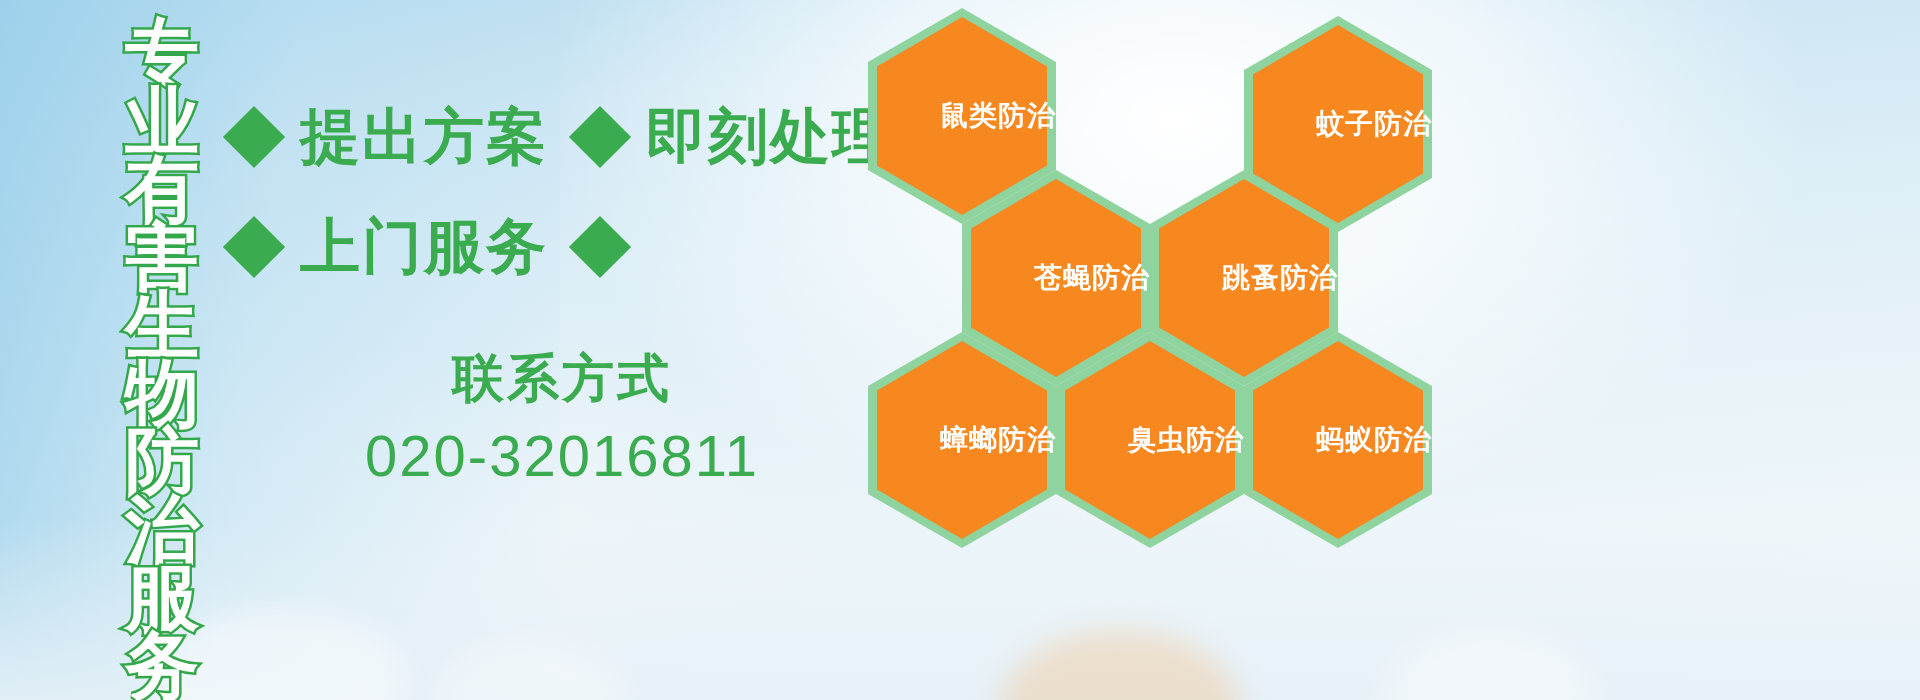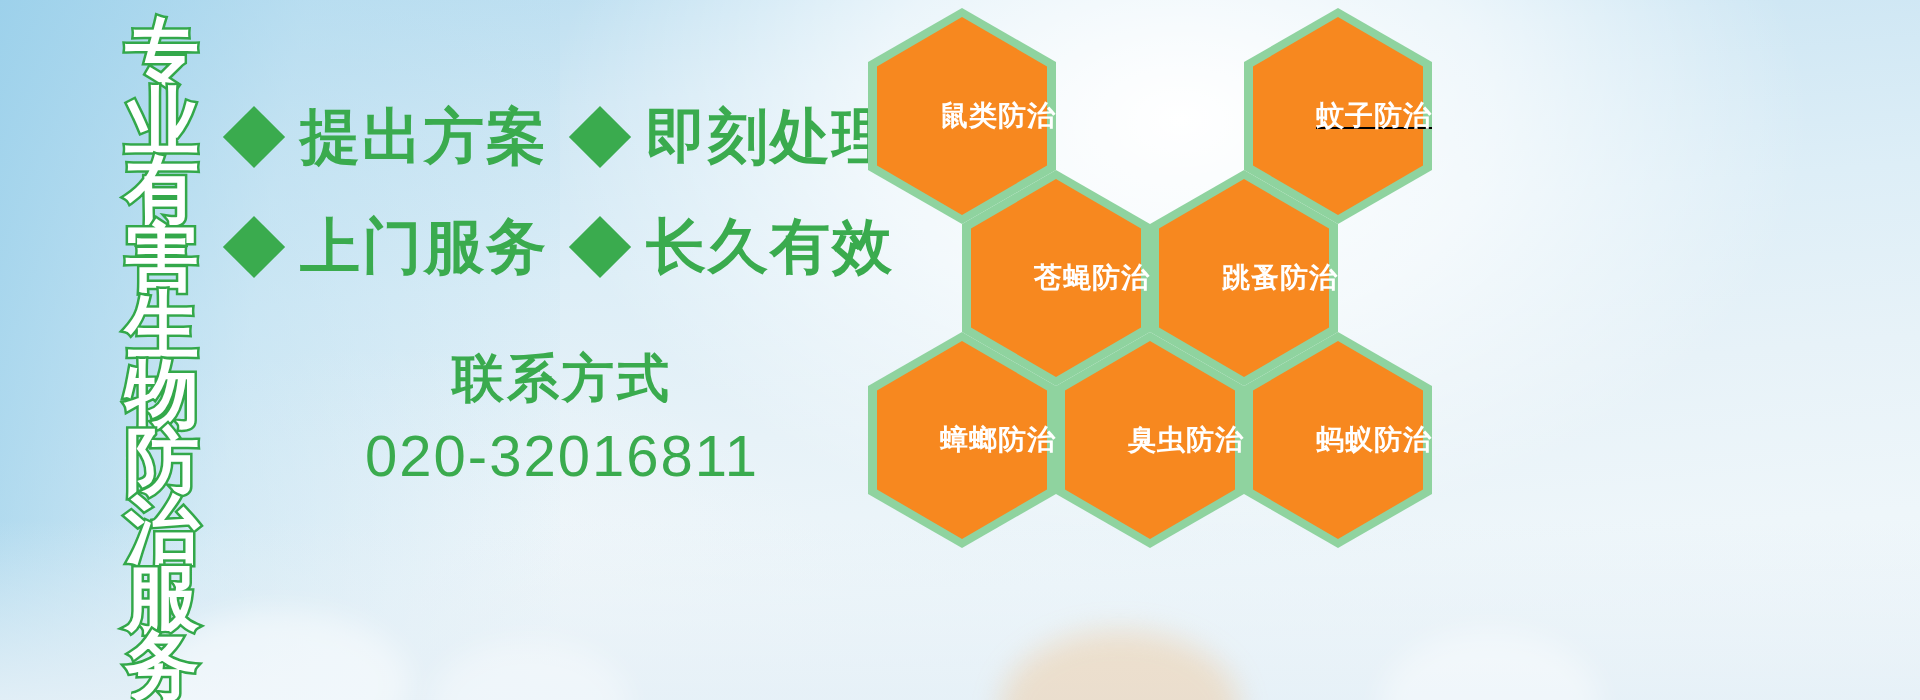--- a/index.html
+++ b/index.html
@@ -134,37 +134,36 @@
     <div class="feature-row">
       <span class="diamond"></span>
       <span class="feature-text">提出方案</span>
       <span class="diamond"></span>
       <span class="feature-text">即刻处理</span>
     </div>
     <div class="feature-row">
       <span class="diamond"></span>
       <span class="feature-text">上门服务</span>
       <span class="diamond"></span>
-      <span class="feature-text">长久有效</span>
     </div>
   </div>
 
   <div class="contact">
     <div class="contact-title">联系方式</div>
     <div class="contact-phone">020-32016811</div>
   </div>
 
   <div class="hex-cluster">
 
     <div class="hex" style="left:12px;  top:8px;">
       <div class="outer"></div>
       <div class="inner"></div>
       <div class="hex-label">鼠类防治</div>
     </div>
-    <div class="hex" style="left:388px; top:8px;text-decoration:underline;">
+    <div class="hex" style="left:388px; top:16px;">
       <div class="outer"></div>
       <div class="inner"></div>
       <div class="hex-label">蚊子防治</div>
     </div>
 
     <div class="hex" style="left:106px; top:170px;">
       <div class="outer"></div>
       <div class="inner"></div>
       <div class="hex-label">苍蝇防治</div>
     </div>

